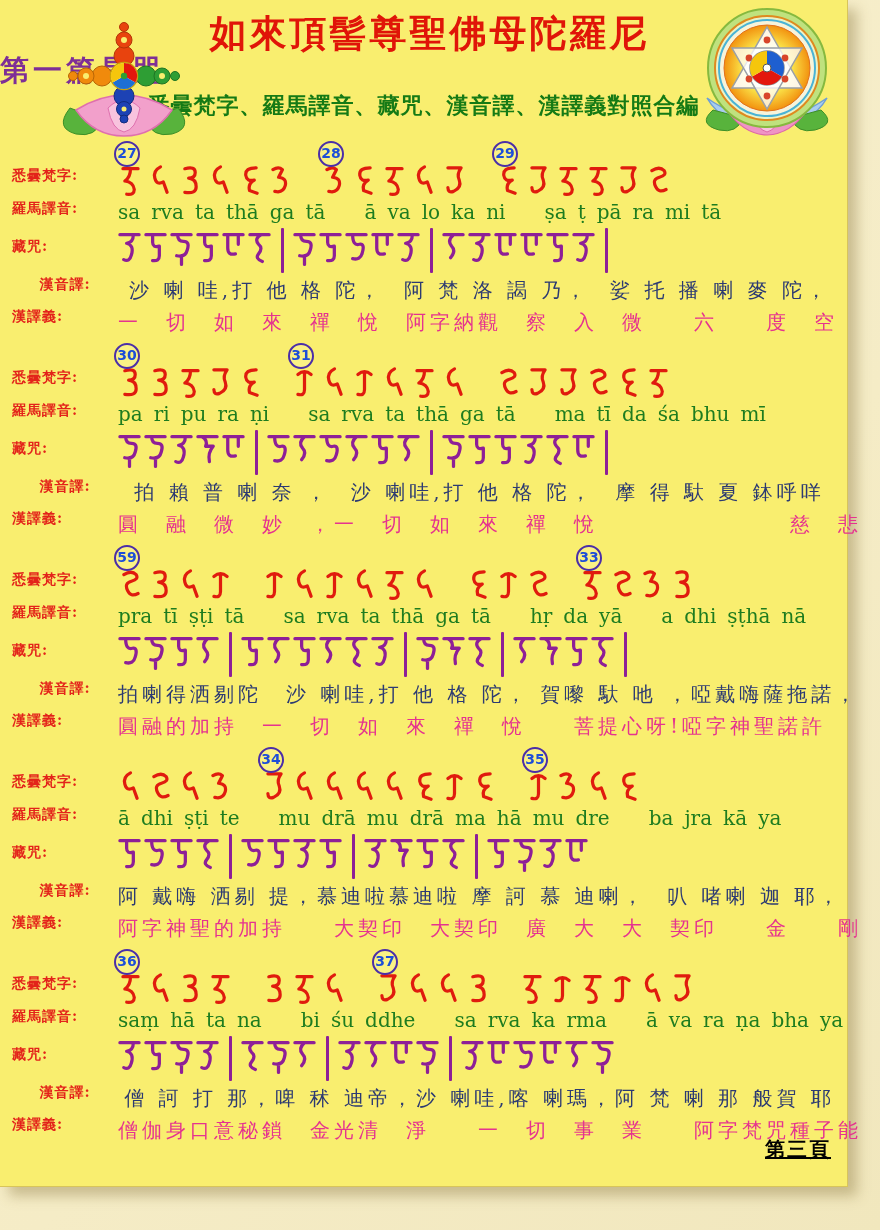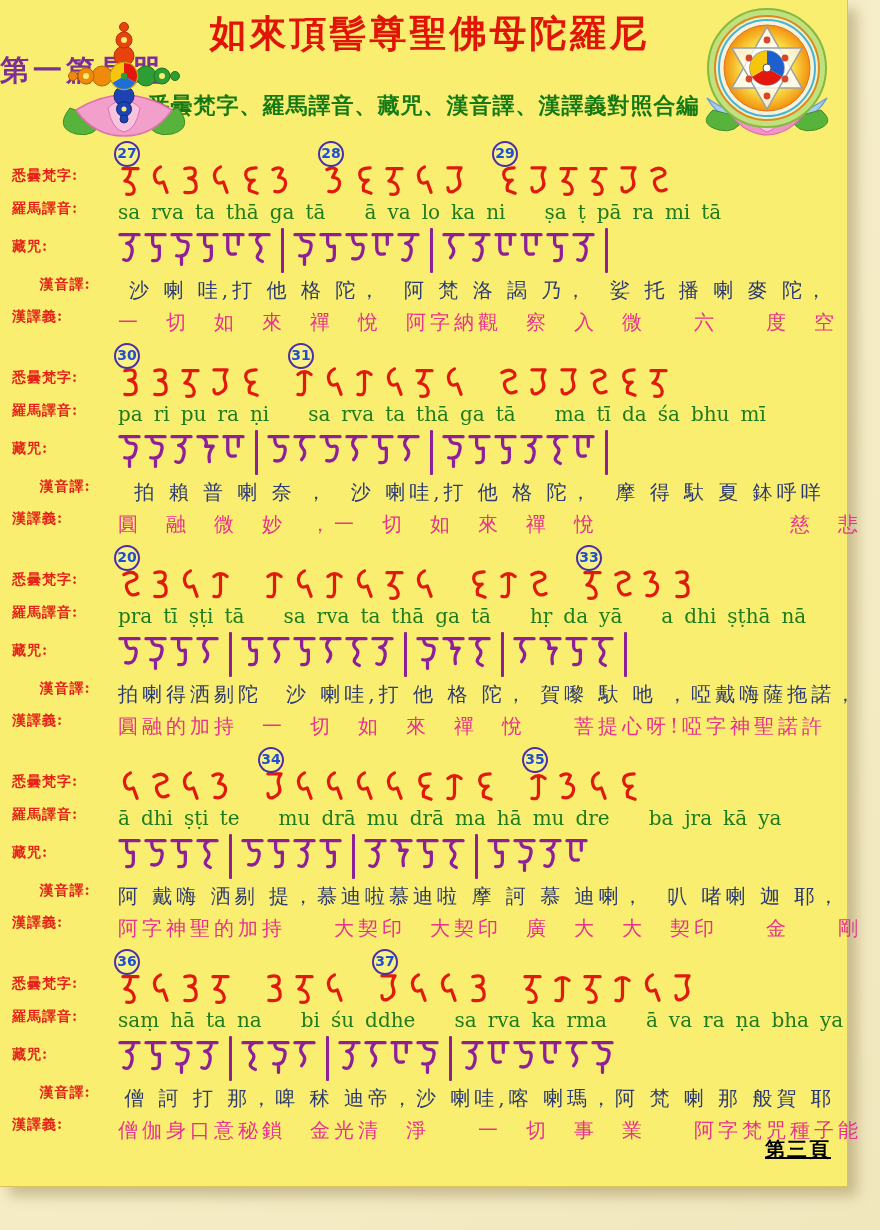--- a/index.html
+++ b/index.html
@@ -307,21 +307,21 @@
           <div class="content">拍 賴 普 喇 奈 ，  沙 喇哇,打 他 格 陀，  摩 得 馱 夏 鉢呼咩</div>
         </div>
         <div class="row mea-row">
           <span class="rlabel">漢譯義:</span>
           <div class="content">圓　融　微　妙　，一　切　如　來　禪　悅　　　　　　　　慈　悲</div>
         </div>
       </section>
       <section class="block">
         <div class="row sid-row">
           <span class="rlabel">悉曇梵字:</span>
-          <div class="content"><span class="sid-group"><span class="cnum">20</span><svg viewBox="0 0 24 36" class="sglyph">
+          <div class="content"><span class="sid-group"><span class="cnum">59</span><svg viewBox="0 0 24 36" class="sglyph">
                 <path d="M5 7 Q13 2 18 7 Q21 12 13 14 Q5 16 9 24 Q12 31 20 27" fill="none" stroke="currentColor" stroke-width="3.4" stroke-linecap="round" stroke-linejoin="round"></path>
               </svg><svg viewBox="0 0 24 36" class="sglyph">
                 <path d="M6 5 Q17 2 17 9 Q17 15 10 15 Q18 16 18 24 Q18 32 6 30" fill="none" stroke="currentColor" stroke-width="3.4" stroke-linecap="round" stroke-linejoin="round"></path>
               </svg><svg viewBox="0 0 24 36" class="sglyph">
                 <path d="M12 3 Q4 7 6 15 Q8 23 15 19 L19 30" fill="none" stroke="currentColor" stroke-width="3.4" stroke-linecap="round" stroke-linejoin="round"></path>
               </svg><svg viewBox="0 0 24 36" class="sglyph">
                 <path d="M5 9 Q12 3 19 9 M12 7 V25 Q12 32 5 30" fill="none" stroke="currentColor" stroke-width="3.4" stroke-linecap="round" stroke-linejoin="round"></path>
               </svg></span><span class="sid-group"><svg viewBox="0 0 24 36" class="sglyph">
                 <path d="M5 9 Q12 3 19 9 M12 7 V25 Q12 32 5 30" fill="none" stroke="currentColor" stroke-width="3.4" stroke-linecap="round" stroke-linejoin="round"></path>
               </svg><svg viewBox="0 0 24 36" class="sglyph">

